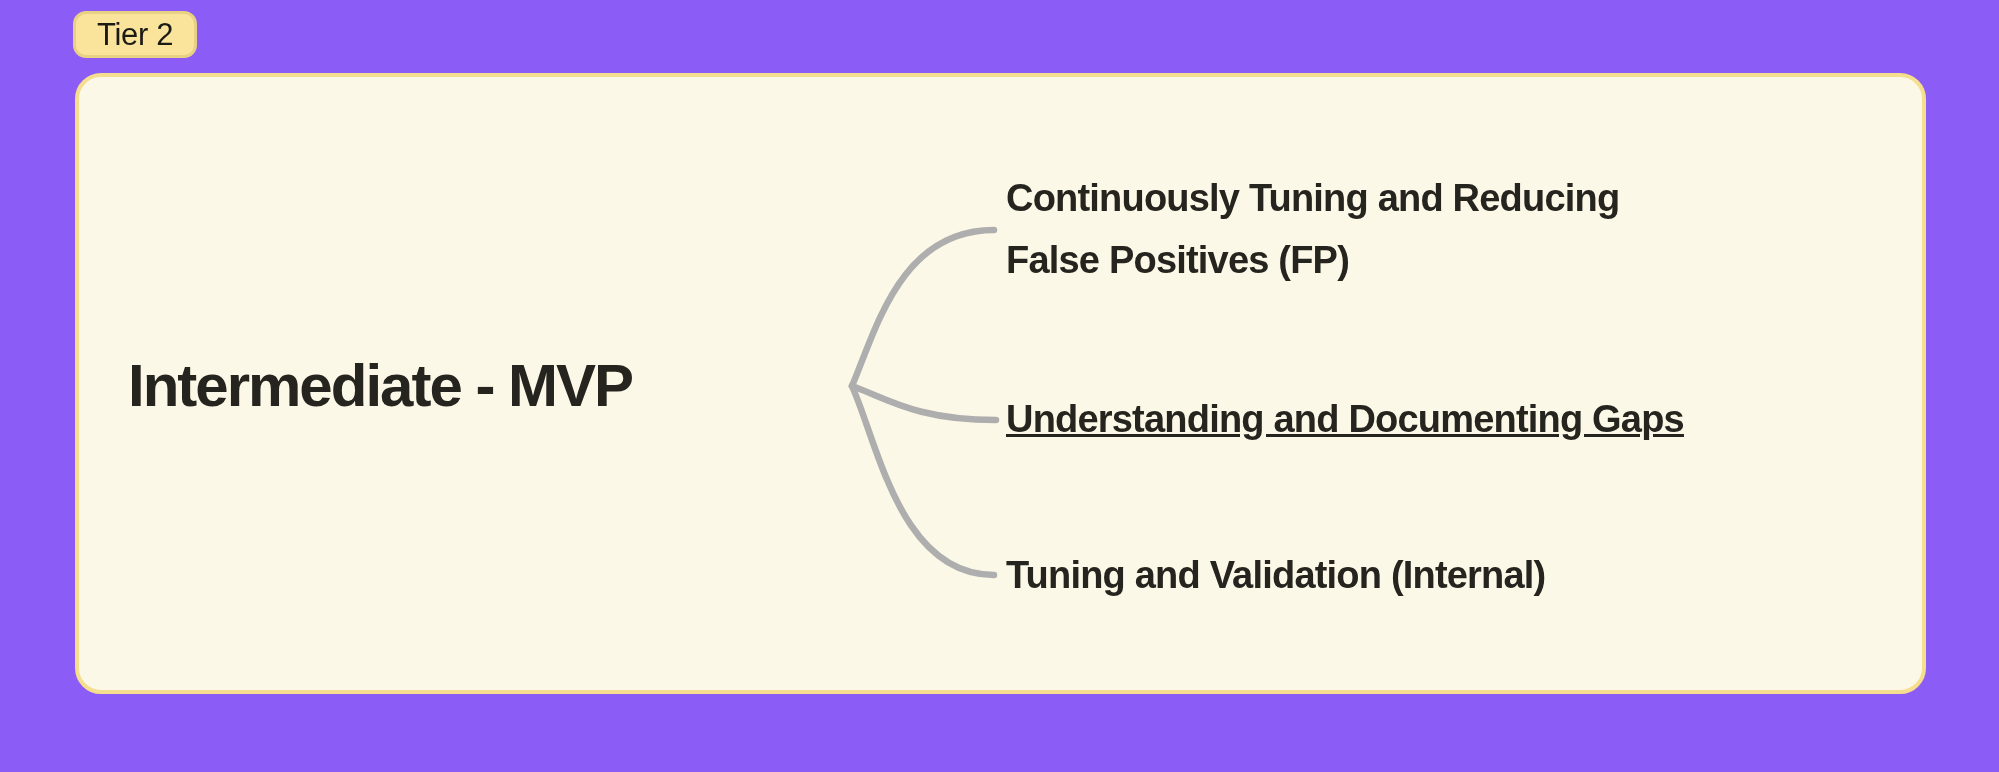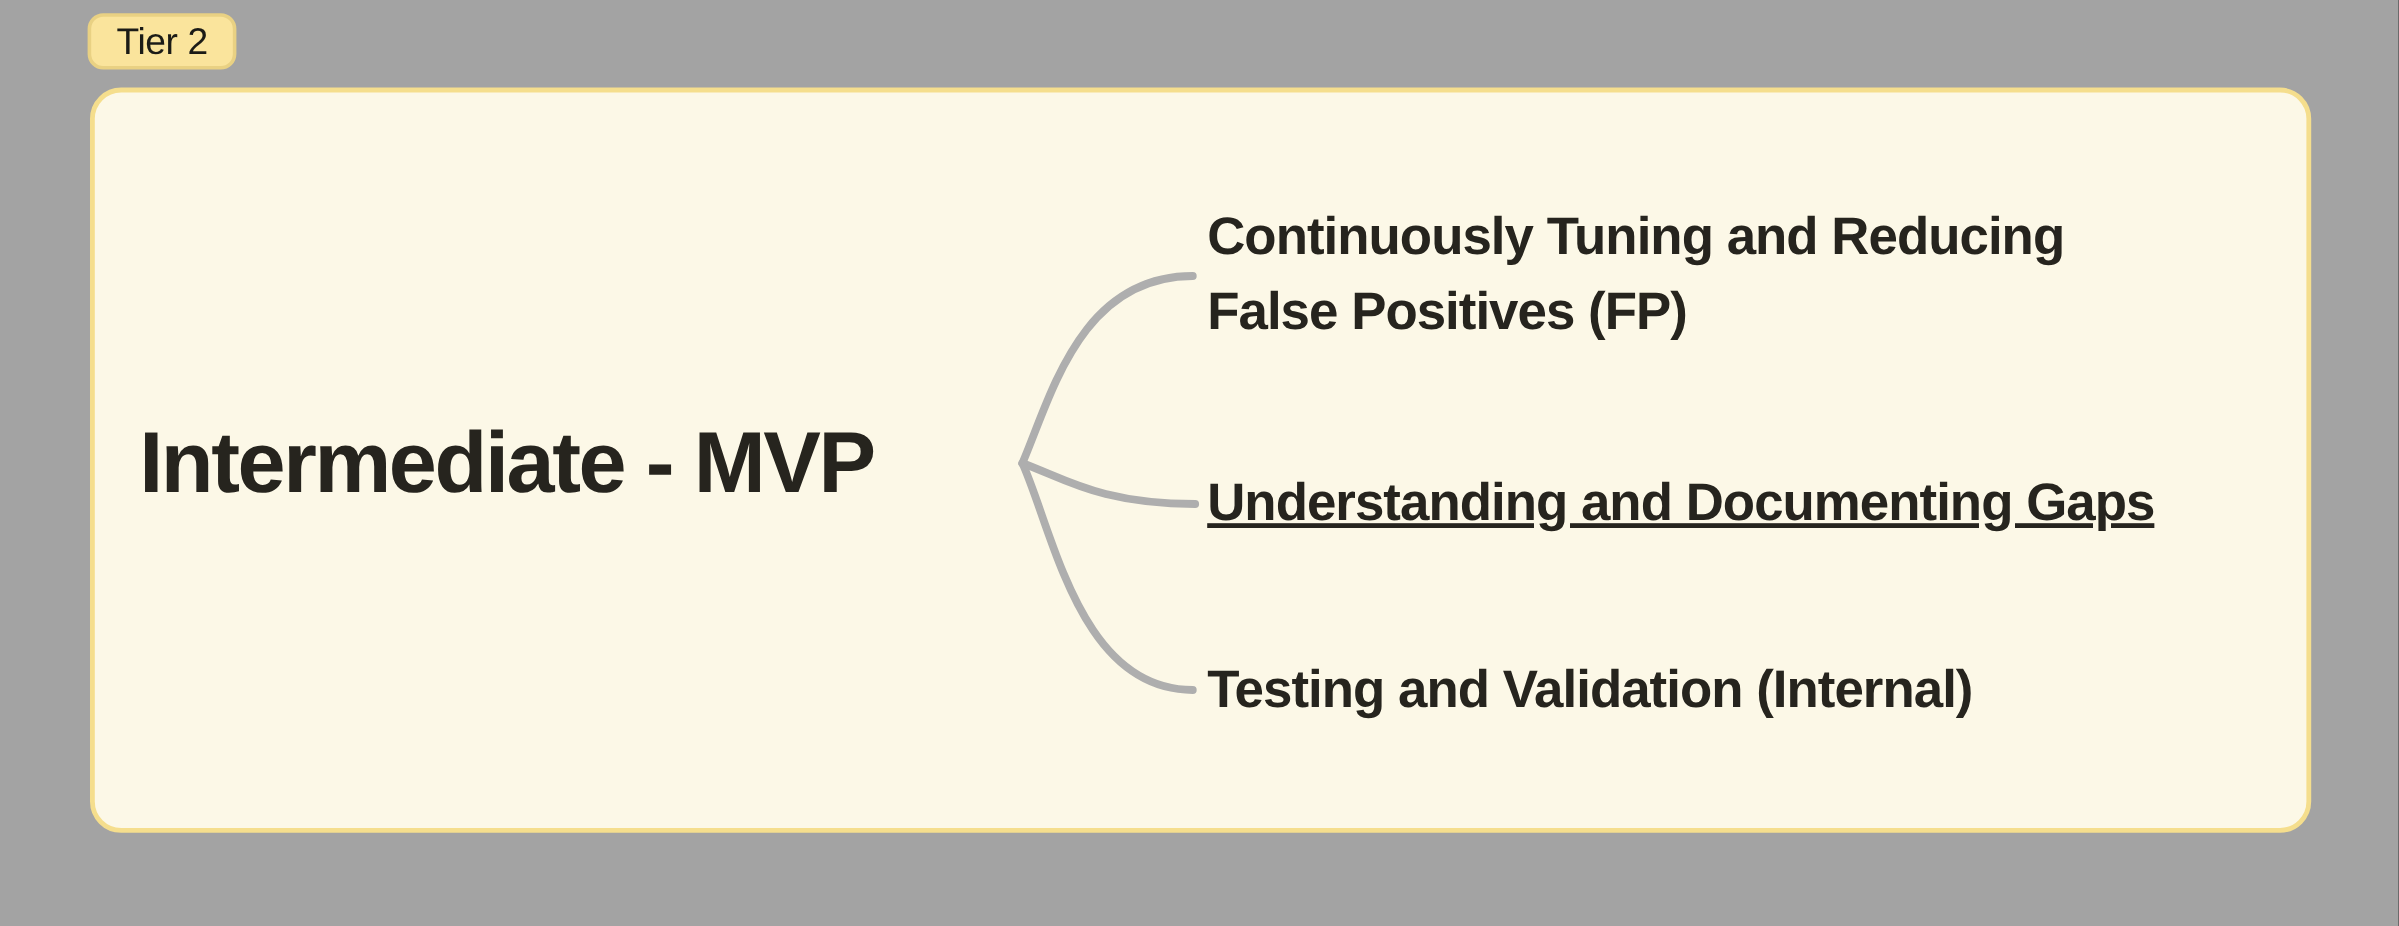--- a/index.html
+++ b/index.html
@@ -1,19 +1,19 @@
 <!DOCTYPE html>
 <html><head>
 <meta charset="utf-8">
 <style>
   html,body{margin:0;padding:0;background:#000;}
   .stage{
     position:relative;
     width:1999px;height:772px;
-    background:#a3a3a3;
+    background:#8b5cf6;
     font-family:"Liberation Sans","DejaVu Sans",sans-serif;
     overflow:hidden;
   }
   .badge{
     position:absolute;
     left:73px;top:11px;
     height:47px;
     box-sizing:border-box;
     display:flex;align-items:center;
     padding:0 21px;
@@ -35,33 +35,33 @@
     border-radius:26px;
   }
   .links{
     position:absolute;
     left:0;top:0;
     width:1999px;height:772px;
     pointer-events:none;
   }
   .root-label{
     position:absolute;
-    left:116px;top:347px;
+    left:128px;top:347px;
     margin:0;
-    font-size:72px;
+    font-size:60px;
     line-height:78px;
     font-weight:bold;
     letter-spacing:-2px;
     color:#26241E;
     white-space:nowrap;
   }
   .branch-label{
     position:absolute;
     left:1006px;
-    font-size:44px;
+    font-size:38px;
     line-height:62px;
     font-weight:bold;
     letter-spacing:-0.8px;
     color:#26241E;
     white-space:pre-line;
   }
   .b1{top:167px;}
   .b2{top:388px;text-decoration:underline;}
   .b3{top:544px;}
 </style>
@@ -80,15 +80,15 @@
     <path d="M852,386 C878,444 900,575 994,575" fill="none" stroke="#AEAEAE" stroke-width="6.5" stroke-linecap="round"></path>
   </svg>
 
   <h1 class="root-label">Intermediate - MVP</h1>
 
   <div class="branch-label b1">Continuously Tuning and Reducing
 False Positives (FP)</div>
 
   <div class="branch-label b2">Understanding and Documenting Gaps</div>
 
-  <div class="branch-label b3">Testing and Validation (Internal)</div>
+  <div class="branch-label b3">Tuning and Validation (Internal)</div>
 
 </div>
 
 </body></html>

